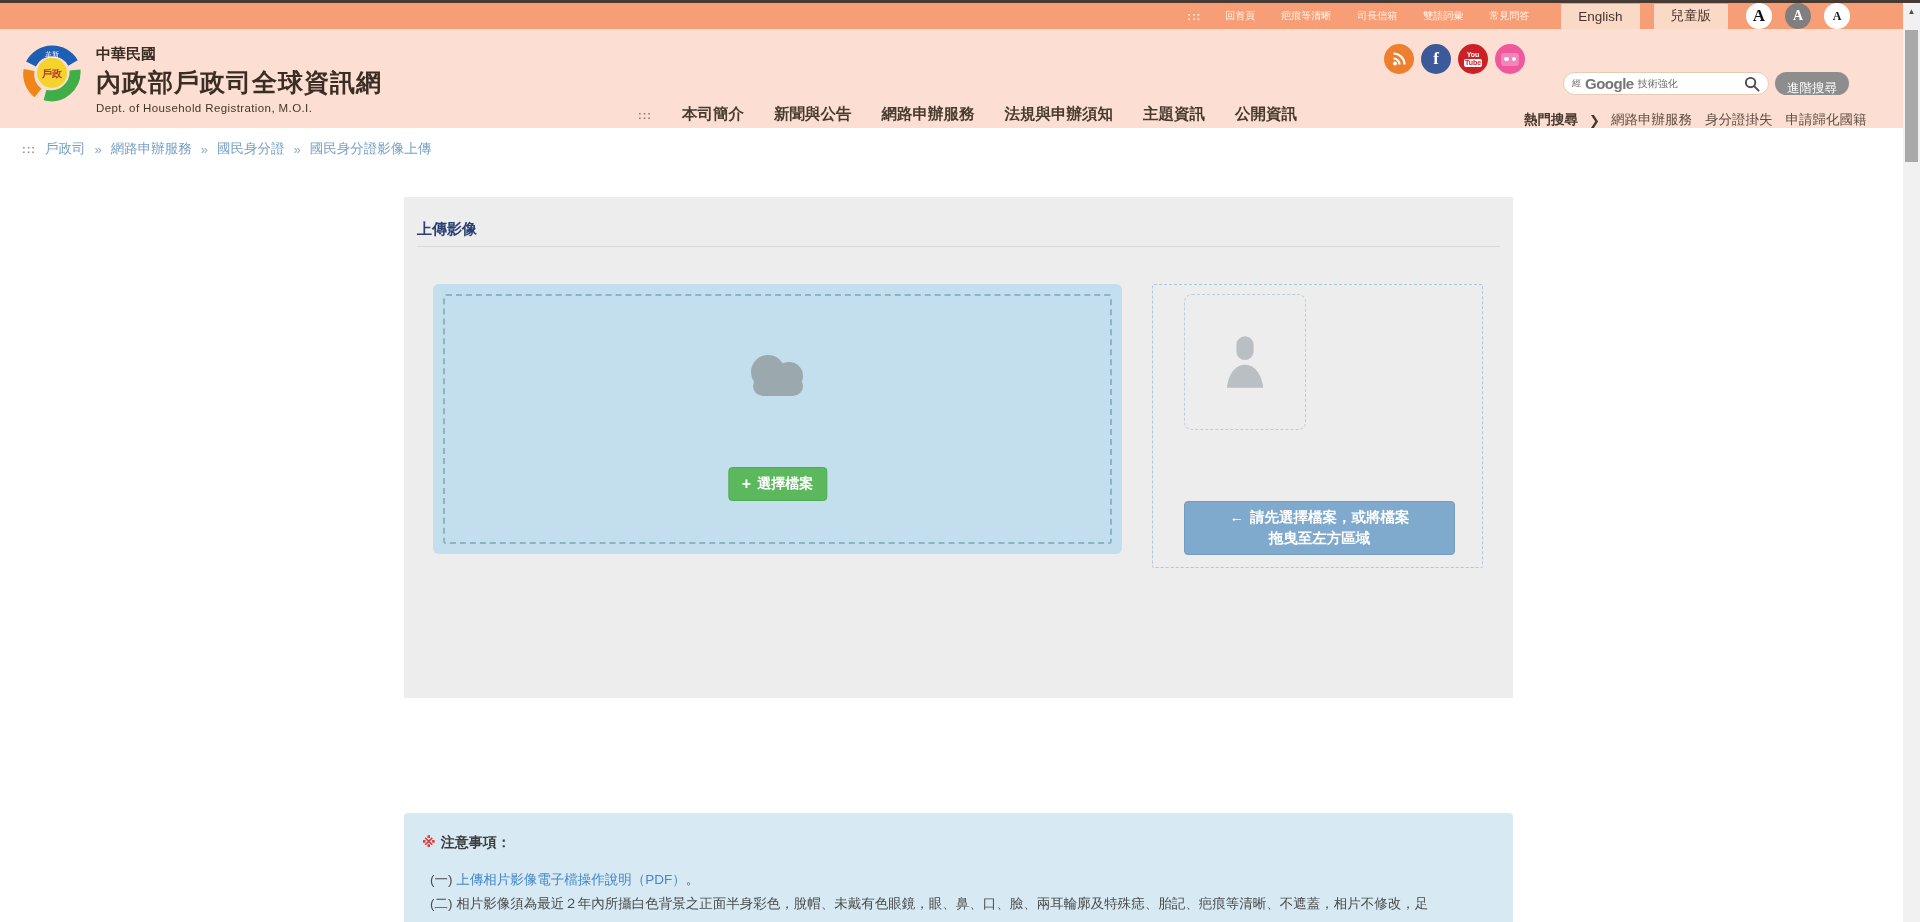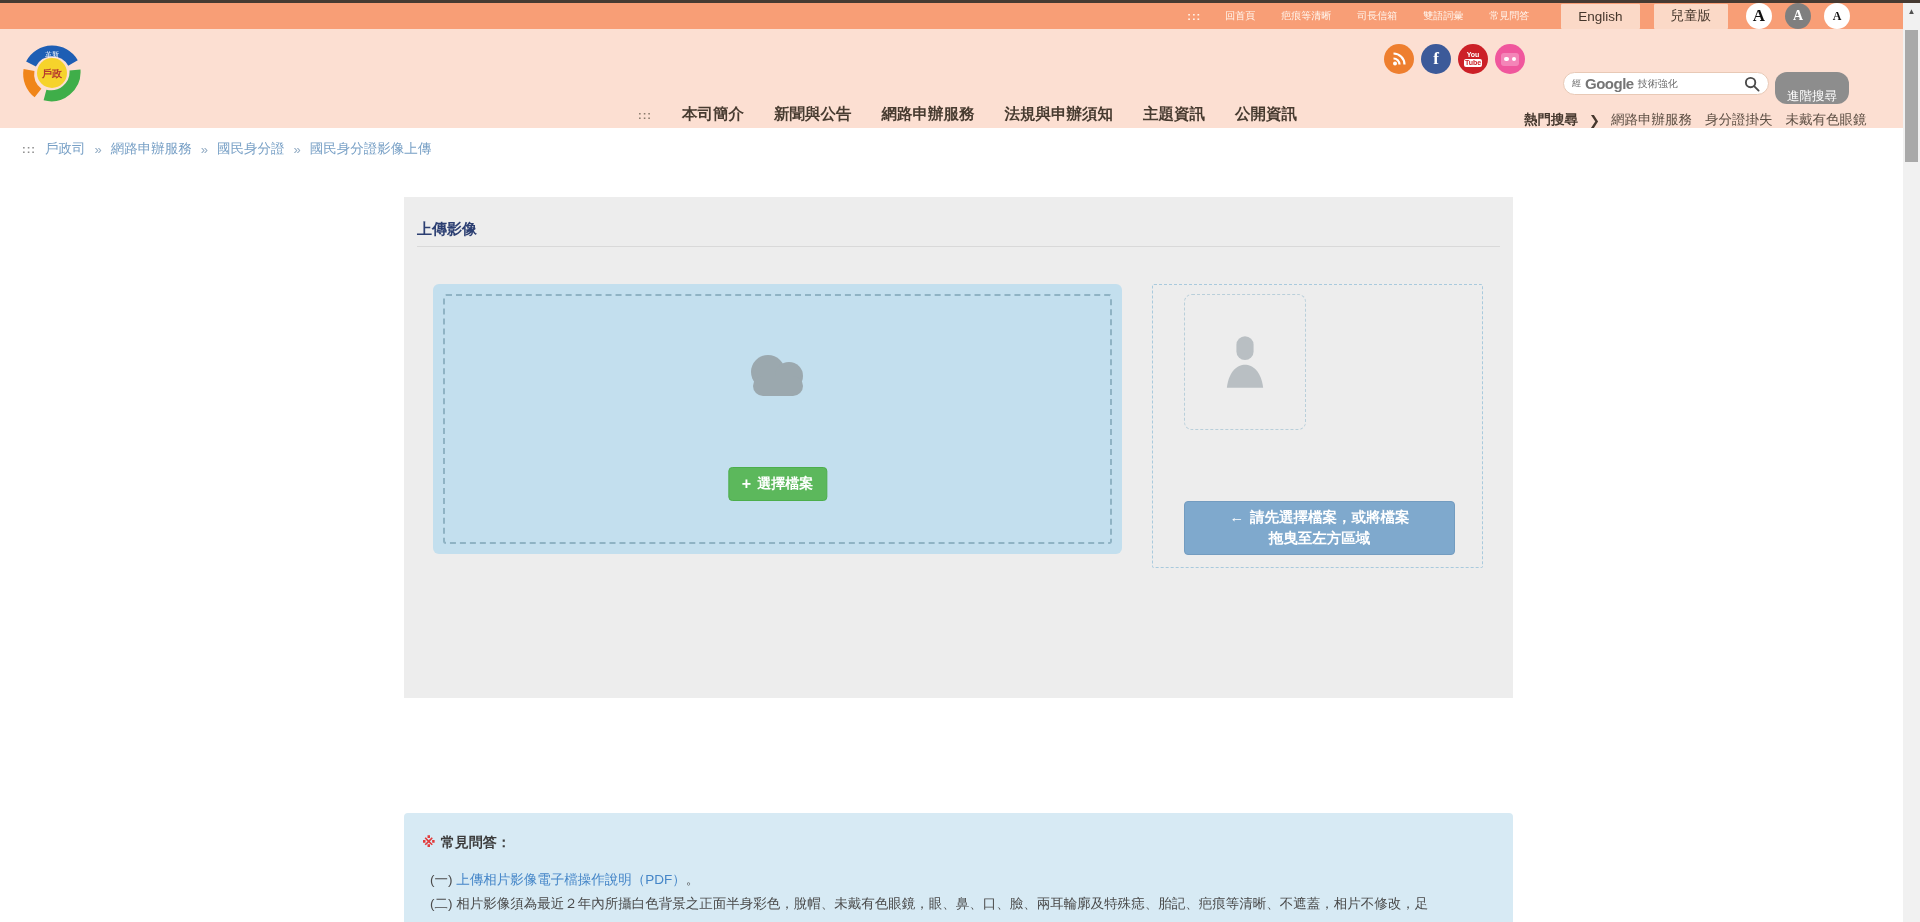--- a/index.html
+++ b/index.html
@@ -42,21 +42,21 @@
   .soc-fl .fl-pad { width:18px; height:13px; background:rgba(255,255,255,.28); border-radius:3px; display:flex; align-items:center; justify-content:center; gap:3px; }
   .soc-fl .fl-dot { width:4.5px; height:4.5px; border-radius:50%; background:#fff; }
 
   .search-box { position:absolute; left:1563px; top:43px; width:206px; height:23px; background:#fff;
                 border:1px solid #e8c9b6; border-radius:12px; display:flex; align-items:center;
                 padding:0 8px; cursor:text; }
   .search-box .pw-pre { font-size:9px; color:#6b6b6b; }
   .search-box .g-logo { font-size:15px; font-weight:bold; color:#757575; margin:0 4px; letter-spacing:-.5px; }
   .search-box .pw-suf { font-size:10px; color:#6b6b6b; }
   .search-box .spacer { flex:1; }
-  .btn-adv { position:absolute; left:1775px; top:43px; height:23px; padding:16px 12px; border:none;
+  .btn-adv { position:absolute; left:1775px; top:43px; height:23px; padding:8px 12px; border:none;
              border-radius:12px; background:#8d8d8d; color:#fff; font-size:12.5px; cursor:pointer; }
 
   .hot-search { position:absolute; left:1524px; top:82px; display:flex; align-items:center; gap:13px; }
   .hot-search .hs-label { font-size:13.5px; font-weight:bold; color:#46382e; }
   .hot-search .hs-arrow { font-size:13px; font-weight:bold; color:#46382e; margin:0 -2px; }
   .hot-search a { font-size:13.5px; color:#5d4f44; text-decoration:none; cursor:pointer; }
 
   .mainnav { position:absolute; left:638px; top:75px; display:flex; align-items:center; gap:30px; }
   .mainnav .dots { font-size:11px; font-weight:bold; color:#8a7a6c; letter-spacing:1px; }
   .mainnav a { font-size:15.5px; font-weight:bold; color:#473b30; text-decoration:none; cursor:pointer; }
@@ -137,20 +137,25 @@
 
     <svg class="logo-svg" width="60" height="60" viewBox="0 0 60 60">
       <path d="M9,21 A24,24 0 0 1 51,20" stroke="#1e5eb4" stroke-width="11" fill="none"></path>
       <path d="M53,27 A24,24 0 0 1 23,52" stroke="#3fae49" stroke-width="11" fill="none"></path>
       <path d="M16,50 A24,24 0 0 1 7,27" stroke="#f08519" stroke-width="11" fill="none"></path>
       <circle cx="30" cy="30" r="15" fill="#f6d32b"></circle>
       <text x="30" y="14" text-anchor="middle" font-size="7" fill="#ffffff">革新</text>
       <text x="30" y="34" text-anchor="middle" font-size="10" font-weight="bold" fill="#b5382e">戶政</text>
     </svg>
 
+    <div class="brand">
+      <div class="country">中華民國</div>
+      <div class="site-title">內政部戶政司全球資訊網</div>
+      <div class="site-sub">Dept. of Household Registration, M.O.I.</div>
+    </div>
 
     <div class="social">
       <div class="soc" style="background:#ee7f2f;">
         <svg width="16" height="16" viewBox="0 0 16 16">
           <circle cx="4" cy="12.5" r="2" fill="#fff"></circle>
           <path d="M2.5,7.5 a6,6 0 0 1 6,6" stroke="#fff" stroke-width="2.2" fill="none"></path>
           <path d="M2.5,2.5 a11,11 0 0 1 11,11" stroke="#fff" stroke-width="2.2" fill="none"></path>
         </svg>
       </div>
       <div class="soc soc-fb">
@@ -178,21 +183,21 @@
         <line x1="11" y1="11" x2="15.5" y2="15.5" stroke="#4a4a4a" stroke-width="2" stroke-linecap="round"></line>
       </svg>
     </div>
     <button class="btn-adv">進階搜尋</button>
 
     <div class="hot-search">
       <span class="hs-label">熱門搜尋</span>
       <span class="hs-arrow">❯</span>
       <a>網路申辦服務</a>
       <a>身分證掛失</a>
-      <a>未戴有色眼鏡</a>
+      <a>申請歸化國籍</a>
     </div>
 
     <nav class="mainnav">
       <span class="dots">:::</span>
       <a>本司簡介</a>
       <a>新聞與公告</a>
       <a>網路申辦服務</a>
       <a>法規與申辦須知</a>
       <a>主題資訊</a>
       <a>公開資訊</a>
@@ -241,21 +246,21 @@
             <span>請先選擇檔案，或將檔案</span>
           </span>
           <span>拖曳至左方區域</span>
         </div>
       </div>
     </div>
   </div>
 
   <div class="notes">
     <div class="n-title">
-      <span class="mark">※</span><span>常見問答：</span>
+      <span class="mark">※</span><span>注意事項：</span>
     </div>
     <div class="n-item1">
       <span>(一) </span><a>上傳相片影像電子檔操作說明（PDF）</a><span>。</span>
     </div>
     <div class="n-item2">(二) 相片影像須為最近２年內所攝白色背景之正面半身彩色，脫帽、未戴有色眼鏡，眼、鼻、口、臉、兩耳輪廓及特殊痣、胎記、疤痕等清晰、不遮蓋，相片不修改，足</div>
   </div>
 
   <div class="scrollbar">
     <button class="sb-up">▲</button>
     <div class="sb-thumb"></div>

